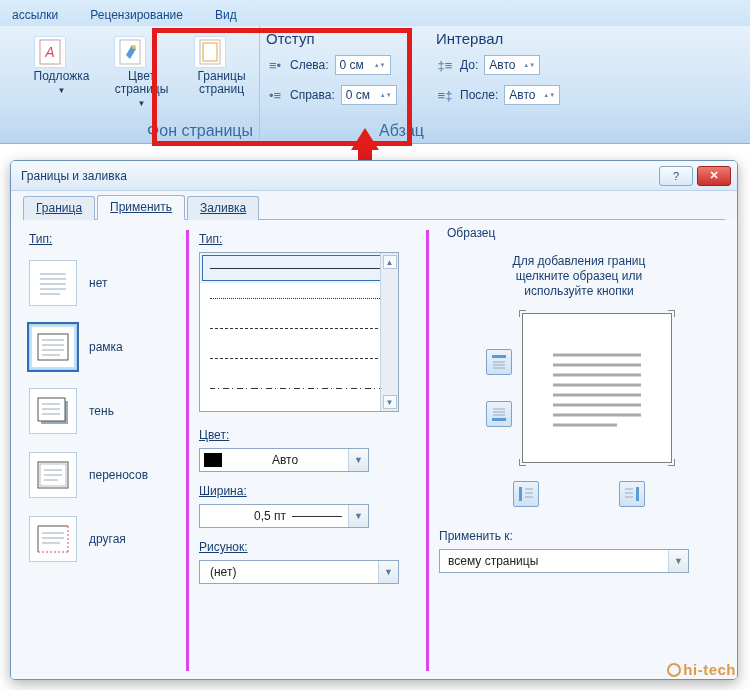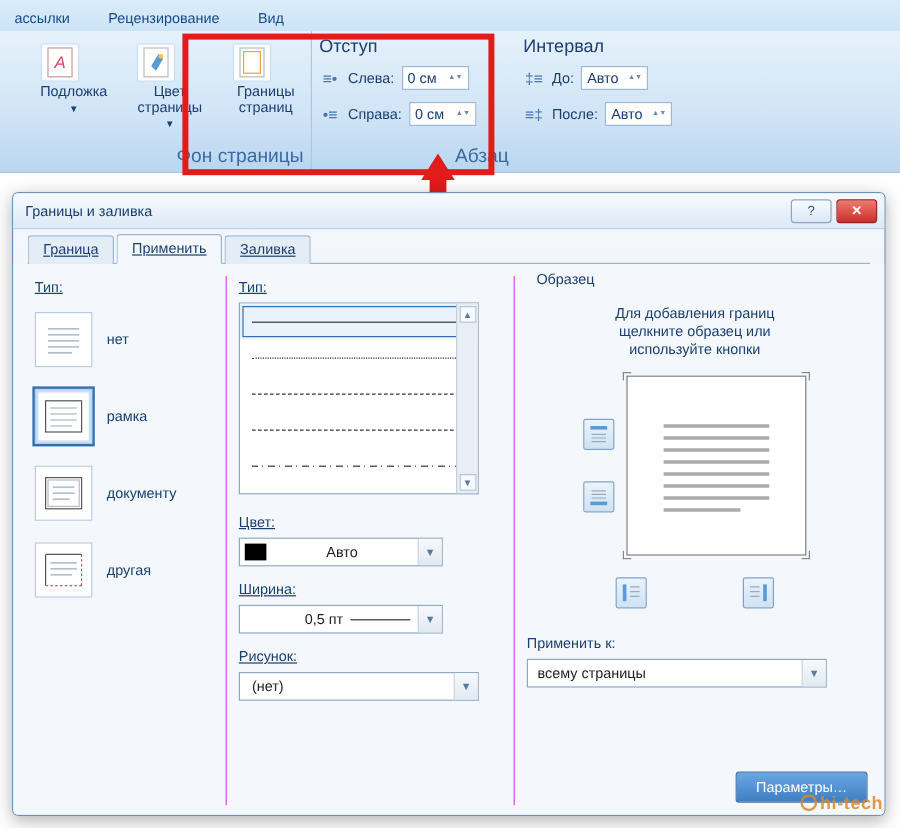--- a/index.html
+++ b/index.html
@@ -43,21 +43,21 @@
   .tbtn.close { background:linear-gradient(#f07a6f,#c9302c); color:#fff; border-color:#9c231f; font-weight:bold;}
 
   .tabs { display:flex; align-items:flex-end; height:28px; padding:6px 12px 0; gap:2px;text-align:center; }
   .tab { padding:4px 12px 5px; border:1px solid #9bb6d2; border-bottom:none; background:#e4edf6; color:#1a3e6f; border-radius:3px 3px 0 0; text-decoration:underline; position:relative; top:1px;}
   .tab.active { background:#f4f8fc; text-decoration:underline; z-index:2; border-bottom:1px solid #f4f8fc;}
   .tab-line { height:1px; background:#9bb6d2; margin:0 12px; }
 
   .dlg-body { flex:1; display:flex; padding:10px 8px 8px; gap:0; background:#f4f8fc; }
 
   .col { padding:0 10px; }
-  .col.sep { border-right:1px solid #d946ef; }
+  .col.sep { border-right:3px solid #d946ef; }
   .sec-label { color:#1a3e6f; padding:2px 0 6px; }
   .u { text-decoration:underline; }
 
   
   .opt { display:flex; align-items:center; gap:12px; margin:8px 0 18px; }
   .opt .thumb { width:48px; height:46px; border:1px solid #b9cde1; background:#fff; display:flex; align-items:center; justify-content:center; }
   .opt.sel .thumb { outline:2px solid #2f6fb3; outline-offset:0; box-shadow:inset 0 0 0 2px #bfe0ff; }
   .opt .tx { color:#1a3e6f; }
 
   
@@ -240,30 +240,44 @@
                 <line x1="6" y1="18" x2="28" y2="18"></line>
                 <line x1="6" y1="23" x2="24" y2="23"></line>
               </g>
             </svg>
           </span>
         <span class="tx">рамка</span>
       </div>
       <div class="opt">
         <span class="thumb">
             <svg width="34" height="30">
+              <rect x="5" y="5" width="27" height="23" fill="#9ab"></rect>
+              <rect x="2" y="2" width="27" height="23" fill="#fff" stroke="#555"></rect>
+              <g stroke="#9ab">
+                <line x1="6" y1="8" x2="24" y2="8"></line>
+                <line x1="6" y1="13" x2="24" y2="13"></line>
+                <line x1="6" y1="18" x2="24" y2="18"></line>
+              </g>
+            </svg>
+          </span>
+        <span class="tx">тень</span>
+      </div>
+      <div class="opt">
+        <span class="thumb">
+            <svg width="34" height="30">
               <rect x="2" y="2" width="30" height="26" fill="none" stroke="#555"></rect>
               <rect x="4" y="4" width="26" height="22" fill="none" stroke="#bbb"></rect>
               <g stroke="#9ab">
                 <line x1="8" y1="10" x2="26" y2="10"></line>
                 <line x1="8" y1="15" x2="26" y2="15"></line>
                 <line x1="8" y1="20" x2="22" y2="20"></line>
               </g>
             </svg>
           </span>
-        <span class="tx">документу</span>
+        <span class="tx">переносов</span>
       </div>
       <div class="opt">
         <span class="thumb">
             <svg width="34" height="30">
               <line x1="2" y1="2" x2="32" y2="2" stroke="#555"></line>
               <line x1="2" y1="2" x2="2" y2="28" stroke="#555"></line>
               <g stroke="#d46" stroke-dasharray="2 2">
                 <line x1="32" y1="2" x2="32" y2="28"></line>
                 <line x1="2" y1="28" x2="32" y2="28"></line>
               </g>
@@ -402,16 +416,15 @@
       <div class="apply-row">
         <div class="sec-label"><span>Применить к:</span></div>
         <div class="combo">
           <span class="val" style="text-align:left;padding-left:8px">всему страницы</span>
           <span class="dd">▼</span>
         </div>
       </div>
     </div>
   </div>
 
-  <div class="footer-btn">Параметры…</div>
 </div>
 
 <div class="wm"><span class="ring"></span><span>hi-tech</span></div>
 
 </body></html>

